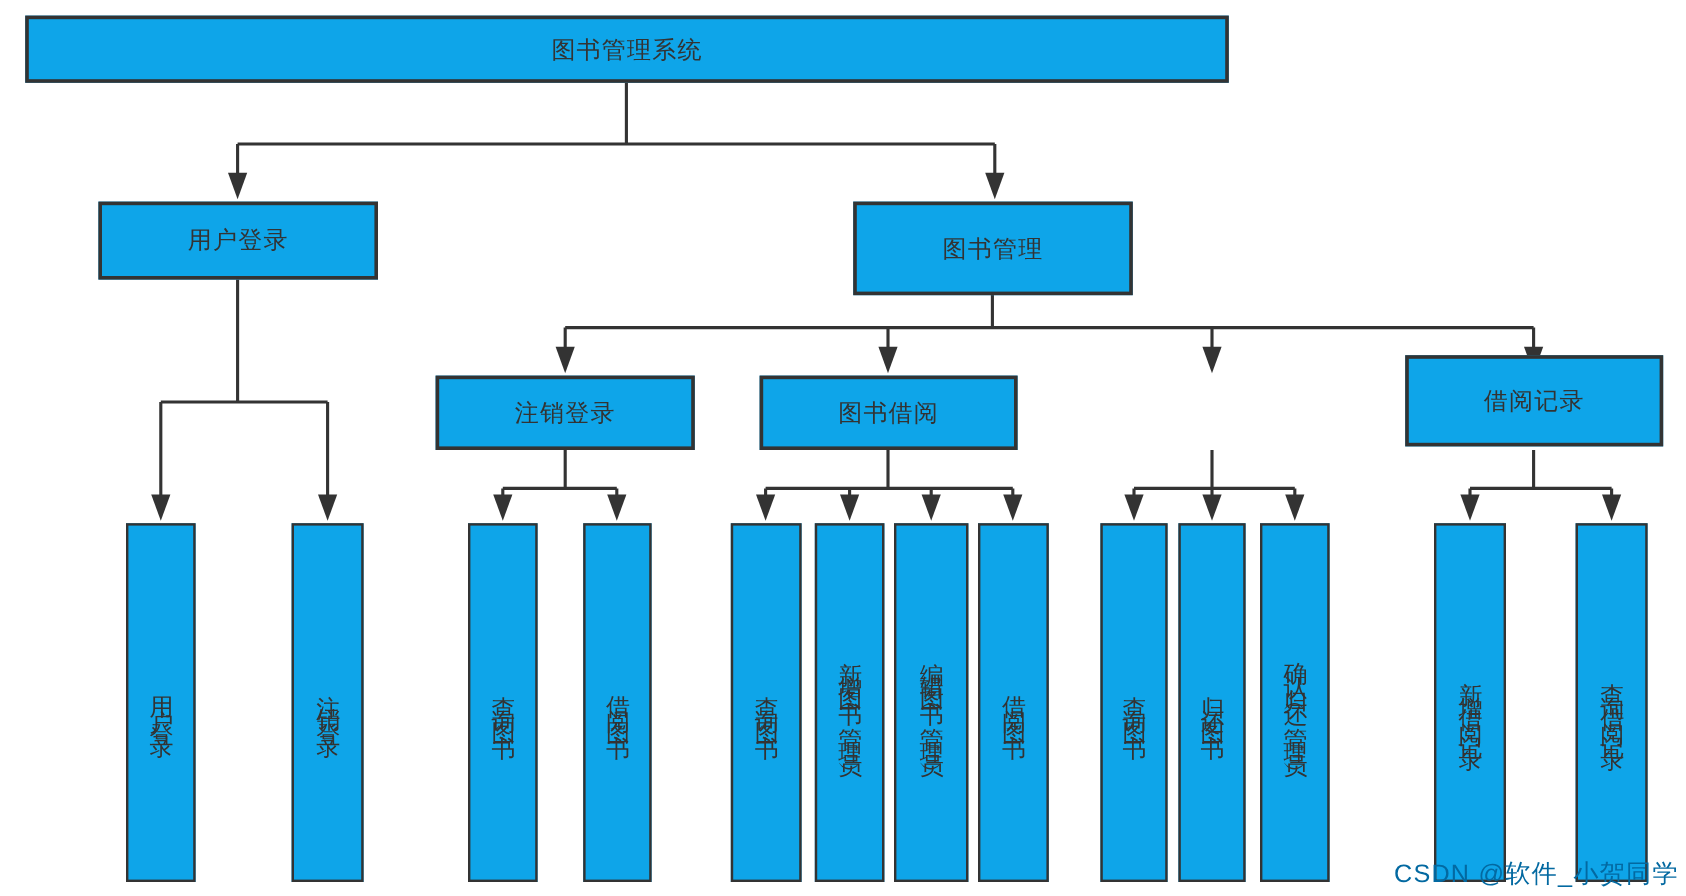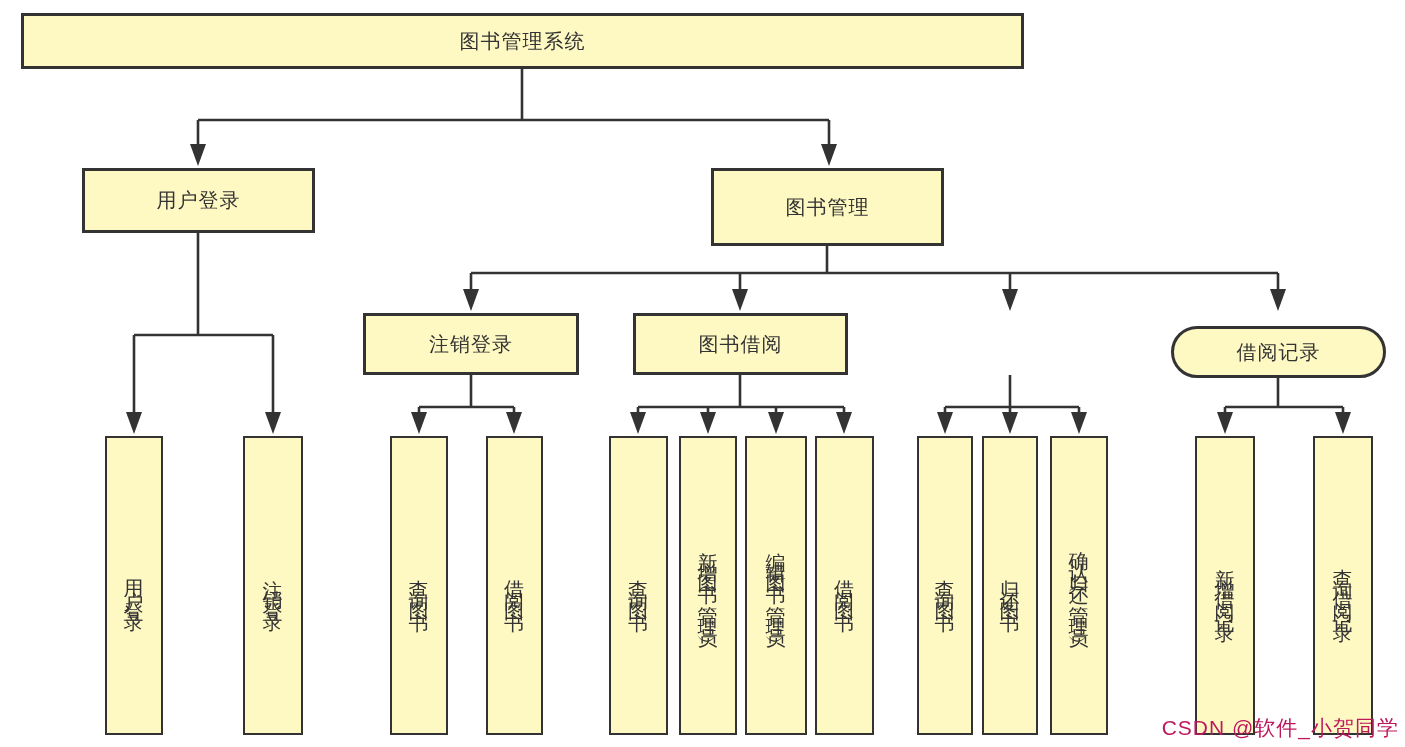--- a/index.html
+++ b/index.html
@@ -7,21 +7,21 @@
     position:relative;
     width:1405px;height:747px;
     background:#ffffff;
     font-family:"Liberation Sans","DejaVu Sans",sans-serif;
     overflow:hidden;
   }
   .wires{position:absolute;left:0;top:0;width:1405px;height:747px;z-index:0;}
   .node{
     position:absolute;
     box-sizing:border-box;
-    background:#fef9c3;
+    background:#0ea5e9;
     border:3px solid #333333;
     display:flex;align-items:center;justify-content:center;
     color:#333333;
     font-size:20px;
     letter-spacing:1px;
     z-index:1;
   }
   .leaf{
     border-width:2.5px;
     top:436px;height:299px;
@@ -32,21 +32,21 @@
     font-size:20px;
     letter-spacing:11px;
     line-height:1.1;
     color:#333333;
     white-space:nowrap;
   }
   .watermark{
     position:absolute;
     right:6px;bottom:5px;
     font-size:21px;
-    color:#be185d;
+    color:#0369a1;
     letter-spacing:1px;
     z-index:2;
     white-space:nowrap;
     margin-left:29px;
   }
 </style>
 </head>
 <body>
 
 <div class="canvas">
@@ -104,21 +104,21 @@
   <div class="node" style="left:711px;top:168px;width:233px;height:78px;">
     <span>图书管理</span>
   </div>
 
   <div class="node" style="left:363px;top:313px;width:216px;height:62px;">
     <span>注销登录</span>
   </div>
   <div class="node" style="left:633px;top:313px;width:215px;height:62px;">
     <span>图书借阅</span>
   </div>
-  <div class="node" style="left:1171px;top:326px;width:215px;height:52px;border-radius:26px;">
+  <div class="node" style="left:1171px;top:296px;width:215px;height:76px;">
     <span>借阅记录</span>
   </div>
 
   <div class="node leaf" style="left:105px;width:58px;">
     <span class="vtext">用户登录</span>
   </div>
   <div class="node leaf" style="left:243px;width:60px;">
     <span class="vtext">注销登录</span>
   </div>
 

